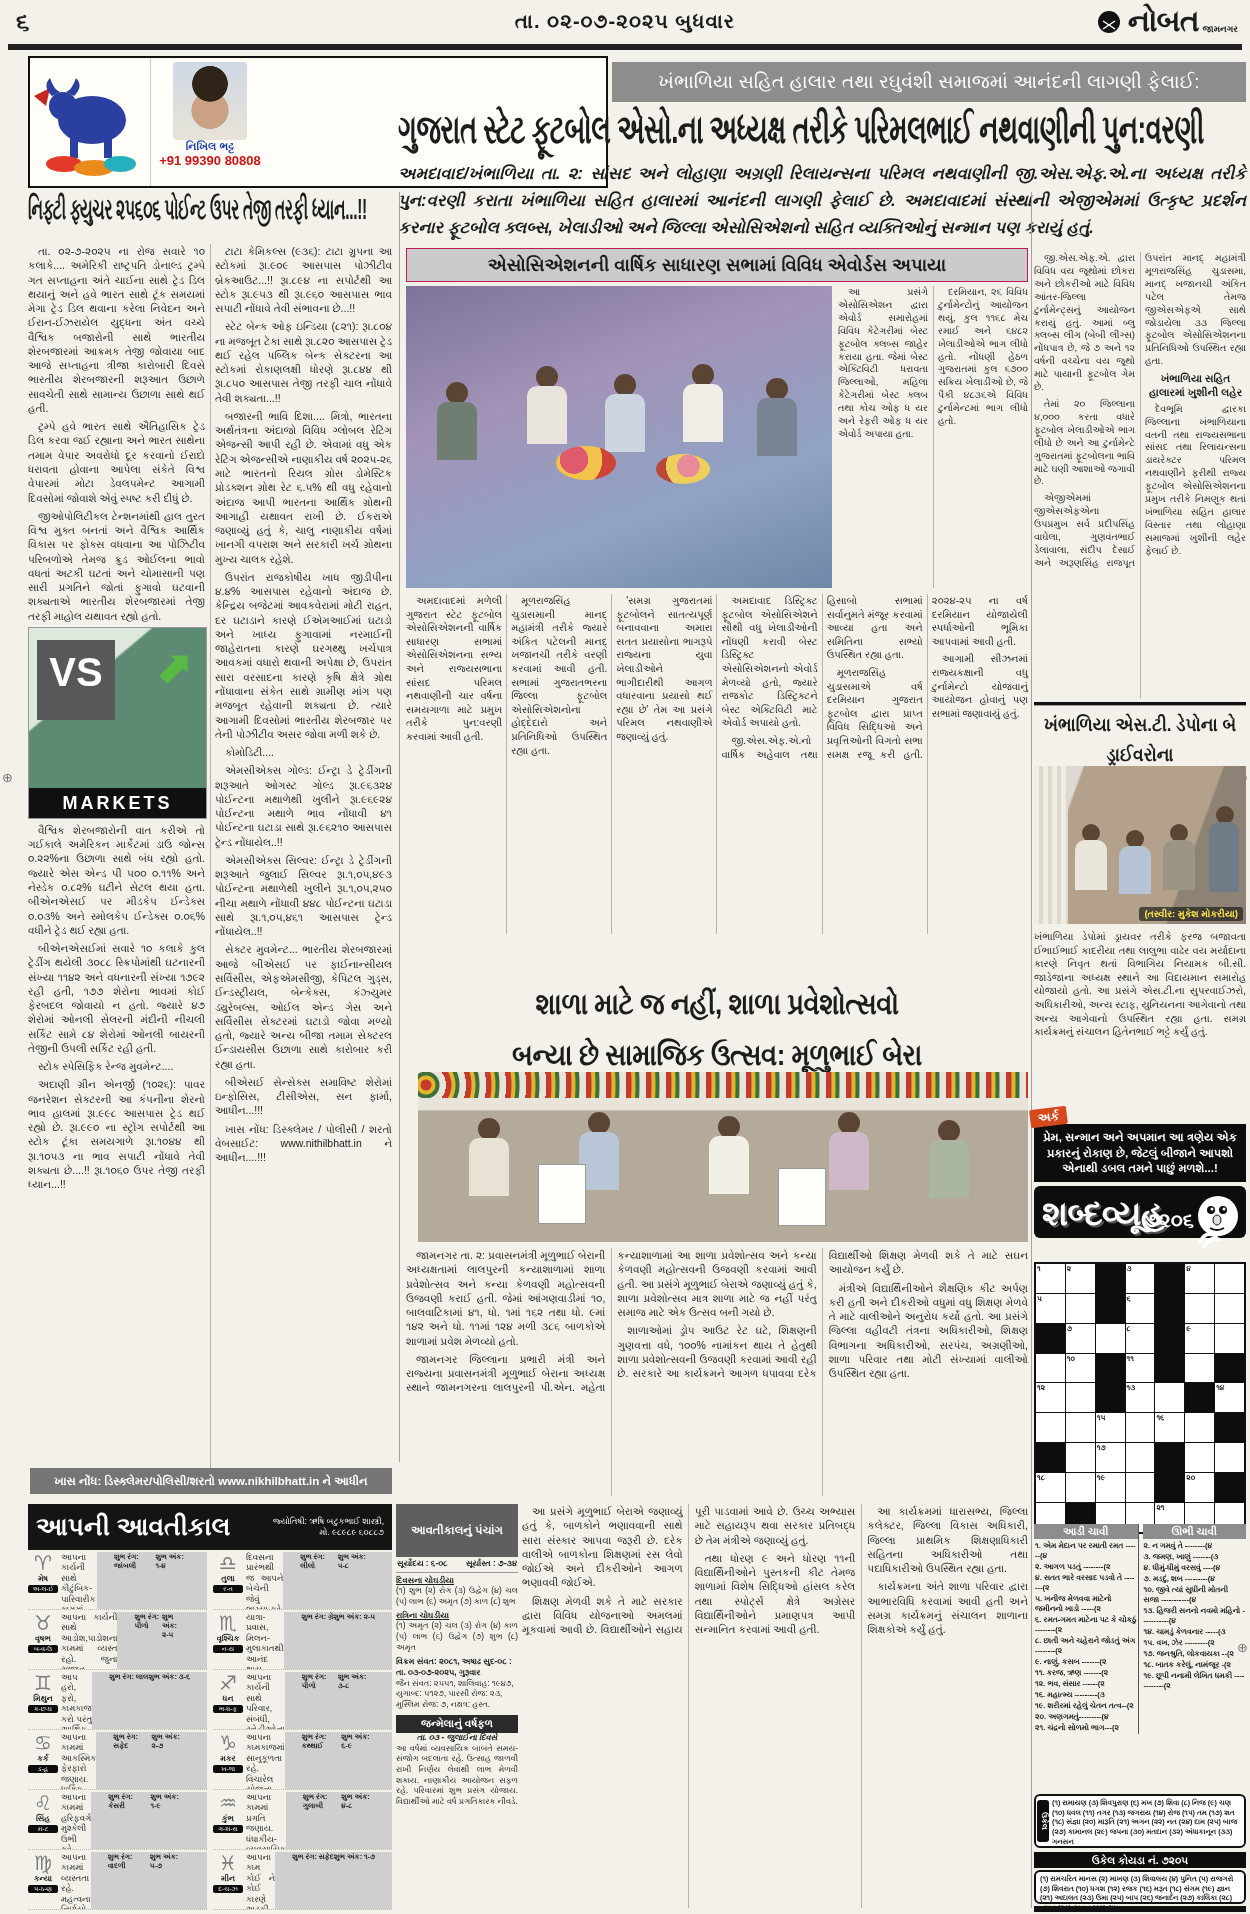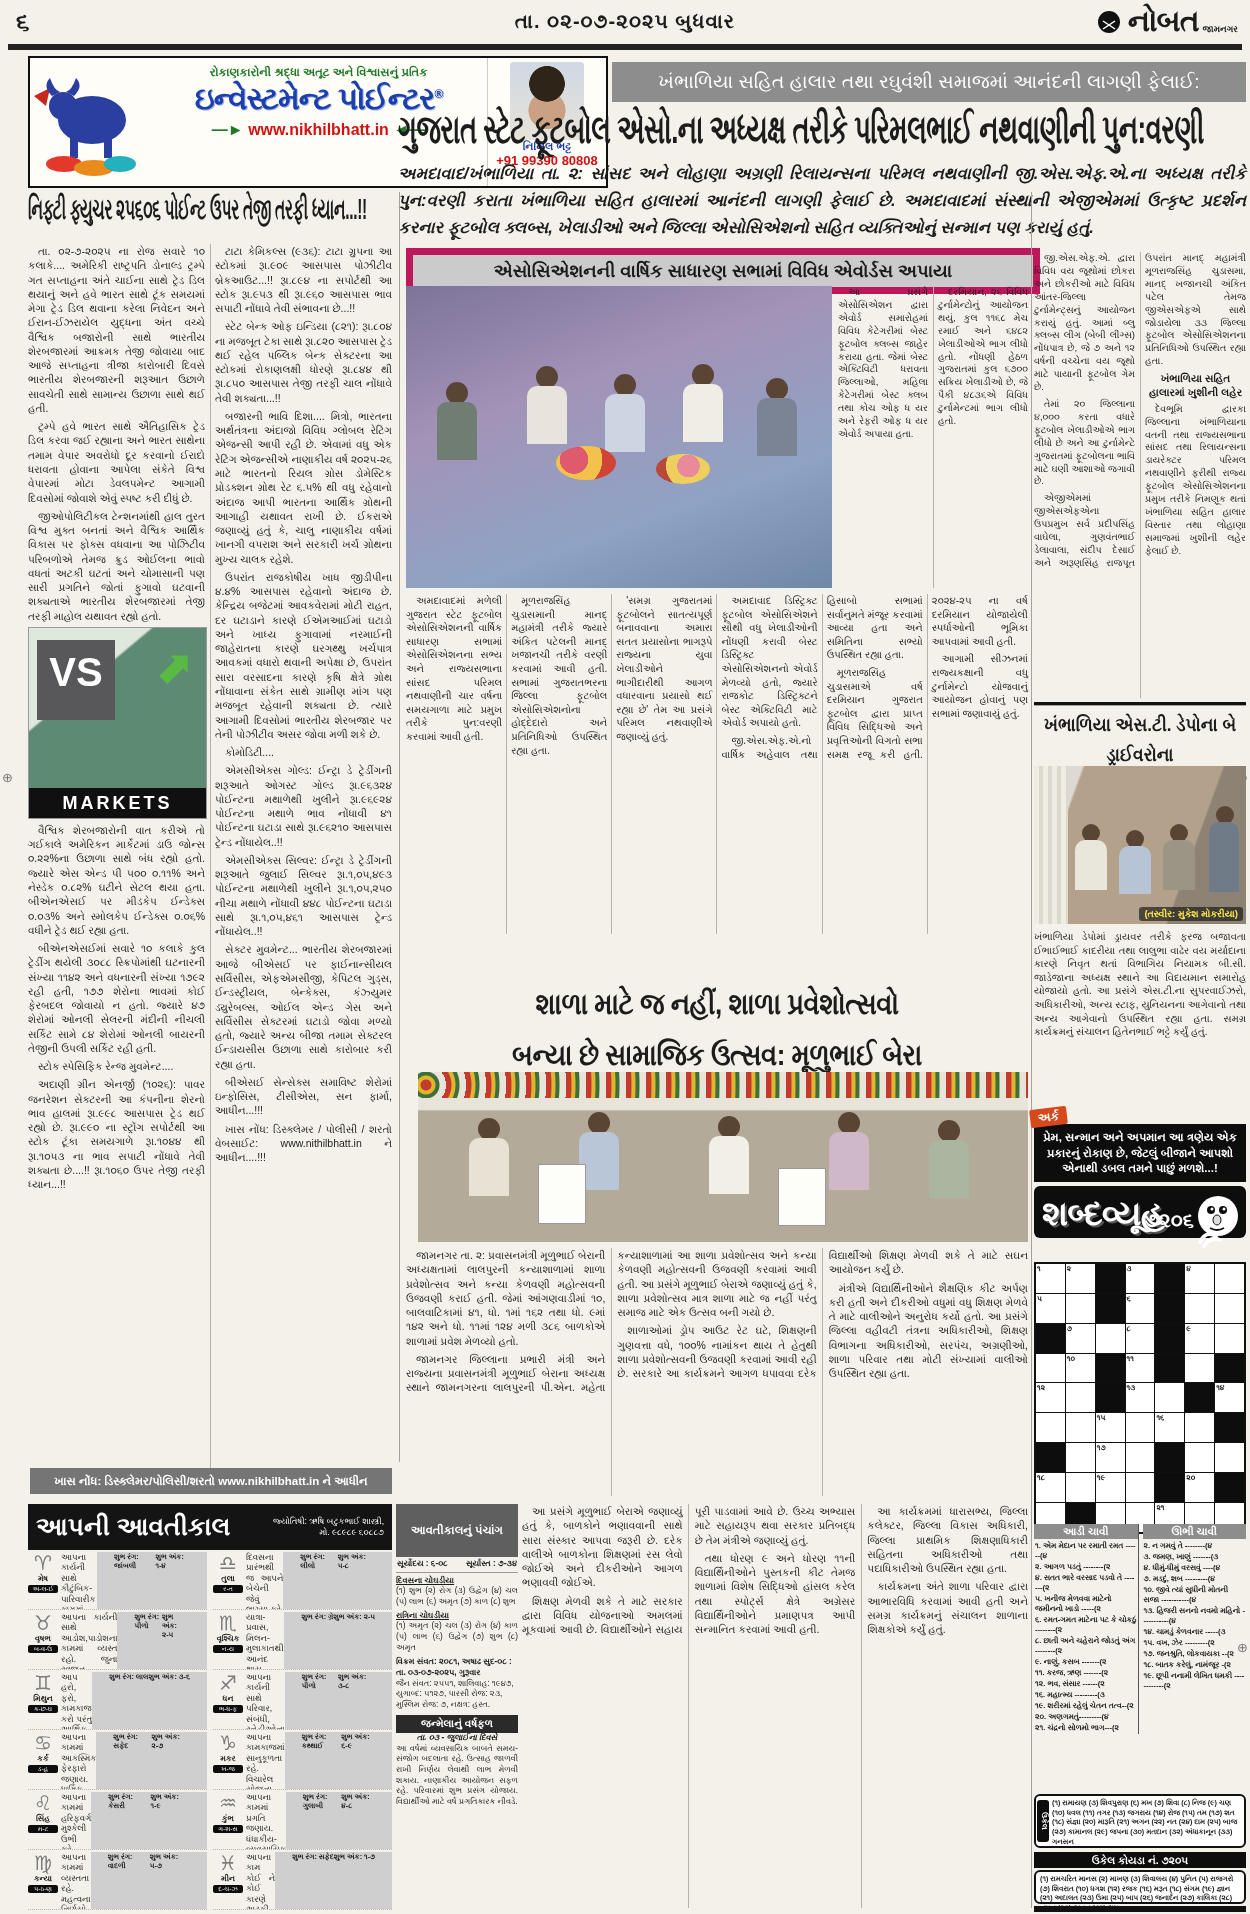--- a/index.html
+++ b/index.html
@@ -32,21 +32,21 @@
      linear-gradient(#cfd8e4,#e8e3d8);}
   .ad-name{color:#1b3fae;font-size:11px;font-weight:bold;}
   .ad-phone{color:#d11212;font-size:13px;font-weight:bold;}
 
   
   .strap1{left:612px;top:62px;width:634px;height:40px;background:#8d8d8d;color:#fff;
      font-size:19px;font-weight:normal;line-height:40px;text-align:center;}
   .headline1{left:398px;top:106px;width:848px;font-size:26px;font-weight:bold;
      transform:scale(1,1.55);transform-origin:left top;letter-spacing:-.5px;white-space:nowrap;}
   .intro1{left:398px;top:160px;width:848px;font-size:16.5px;font-weight:bold;font-style:italic;line-height:27px;}
-  .subhead1{left:406px;top:248px;width:620px;height:32px;background:#cbcbcb;border:7px solid #be185d;
+  .subhead1{left:406px;top:248px;width:620px;height:32px;background:#cbcbcb;border:1px solid #be185d;
      font-size:18px;font-weight:bold;line-height:32px;text-align:center;}
 
   
   .photo{background:#888;position:absolute;overflow:hidden;}
   .photo1{left:406px;top:286px;width:426px;height:302px;
      background:linear-gradient(160deg,#7d7399 0%,#a393b8 35%,#8fa3c4 70%,#6f87a8 100%);}
   .photo2{left:418px;top:1072px;width:610px;height:170px;
      background:linear-gradient(#e8e4da 0 22%,#b4aa9a 23% 100%);}
   .photo2 .flowers{position:absolute;left:0;top:0;right:0;height:26px;
      background:repeating-radial-gradient(circle at 8px 13px,#c43b2e 0 5px,#e0b62c 6px 9px,#3f6f3a 10px 13px,transparent 14px 20px);}
@@ -184,25 +184,20 @@
         <circle cx="33" cy="48" r="14" fill="#2b3fa0"></circle>
         <path d="M22 38 Q12 28 20 20 Q24 32 30 34 Z" fill="#2b3fa0"></path>
         <path d="M44 38 Q54 28 46 20 Q42 32 36 34 Z" fill="#2b3fa0"></path>
         <rect x="40" y="80" width="8" height="20" fill="#2b3fa0"></rect>
         <rect x="74" y="80" width="8" height="20" fill="#2b3fa0"></rect>
         <ellipse cx="34" cy="106" rx="18" ry="8" fill="#e2392b"></ellipse>
         <ellipse cx="64" cy="110" rx="20" ry="8" fill="#e88a1c"></ellipse>
         <ellipse cx="90" cy="106" rx="16" ry="8" fill="#25b0bd"></ellipse>
       </svg>
     </div>
-    <div class="ad-mid">
-      <div class="ad-tag">રોકાણકારોની શ્રદ્ધા અતૂટ અને વિશ્વાસનું પ્રતિક</div>
-      <div class="ad-title"><span>ઇન્વેસ્ટમેન્ટ પોઈન્ટર</span><sup style="font-size:12px;">®</sup></div>
-      <div class="ad-url"><span class="arr">―►</span> <span>www.nikhilbhatt.in</span> <span class="arr">◄―</span></div>
-    </div>
     <div class="ad-right">
       <div class="ad-photo"></div>
       <div class="ad-name">નિખિલ ભટ્ટ</div>
       <div class="ad-phone">+91 99390 80808</div>
     </div>
   </div>
 
   <div class="abs strap1">ખંભાળિયા સહિત હાલાર તથા રઘુવંશી સમાજમાં આનંદની લાગણી ફેલાઈ:</div>
   <div class="abs headline1">ગુજરાત સ્ટેટ ફૂટબોલ એસો.ના અધ્યક્ષ તરીકે પરિમલભાઈ નથવાણીની પુન:વરણી</div>
   <div class="abs intro1 jt">અમદાવાદ/ખંભાળિયા તા. ૨: સાંસદ અને લોહાણા અગ્રણી રિલાયન્સના પરિમલ નથવાણીની જી.એસ.એફ.એ.ના અધ્યક્ષ તરીકે પુન:વરણી કરાતા ખંભાળિયા સહિત હાલારમાં આનંદની લાગણી ફેલાઈ છે. અમદાવાદમાં સંસ્થાની એજીએમમાં ઉત્કૃષ્ટ પ્રદર્શન કરનાર ફૂટબોલ ક્લબ્સ, ખેલાડીઓ અને જિલ્લા એસોસિએશનો સહિત વ્યક્તિઓનું સન્માન પણ કરાયું હતું.</div>

